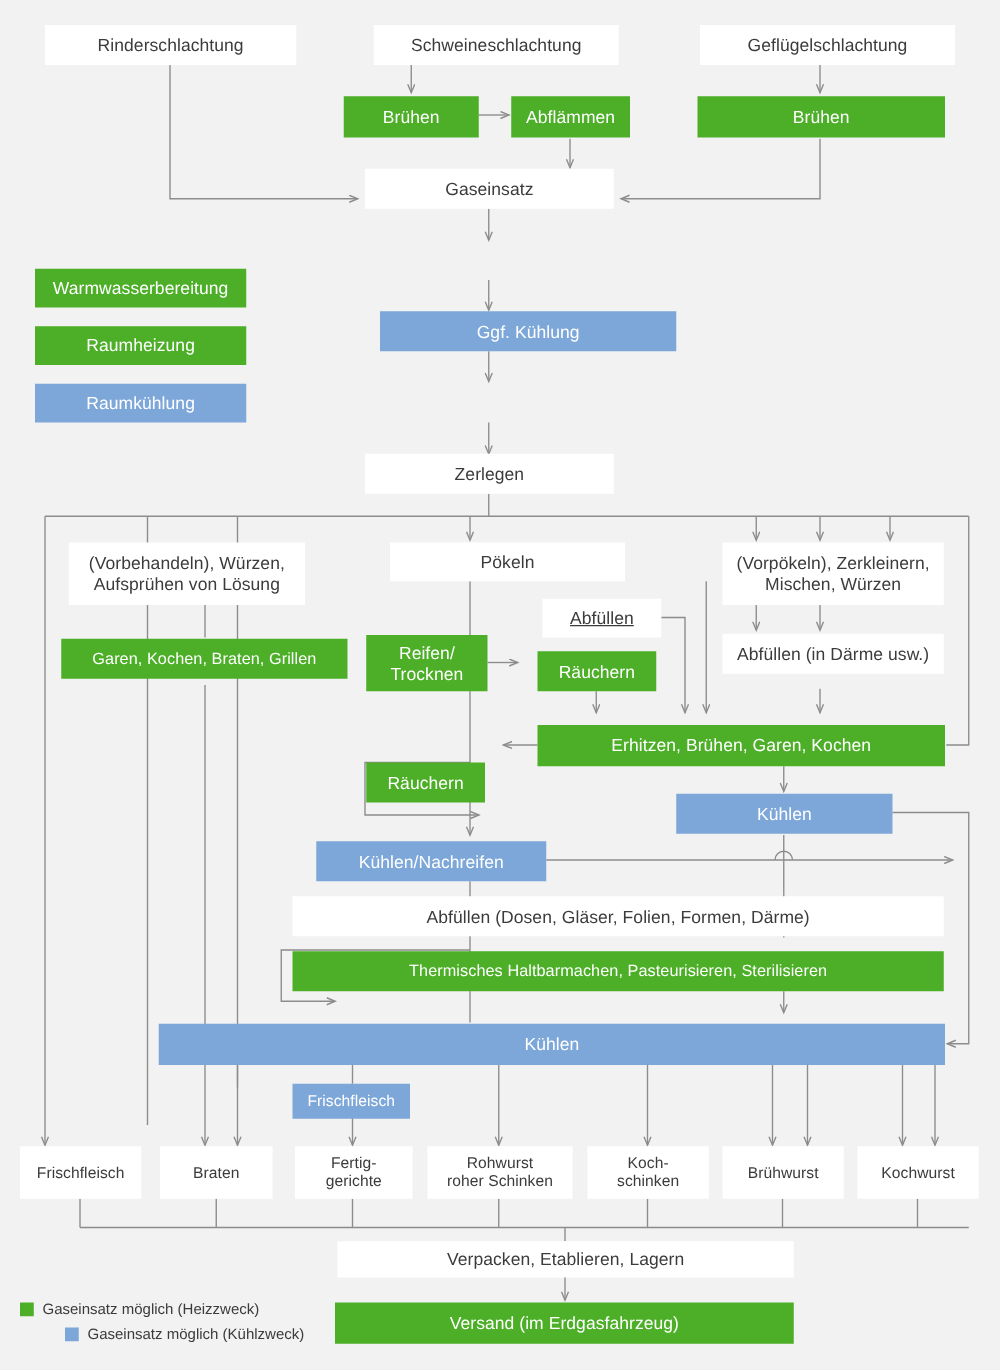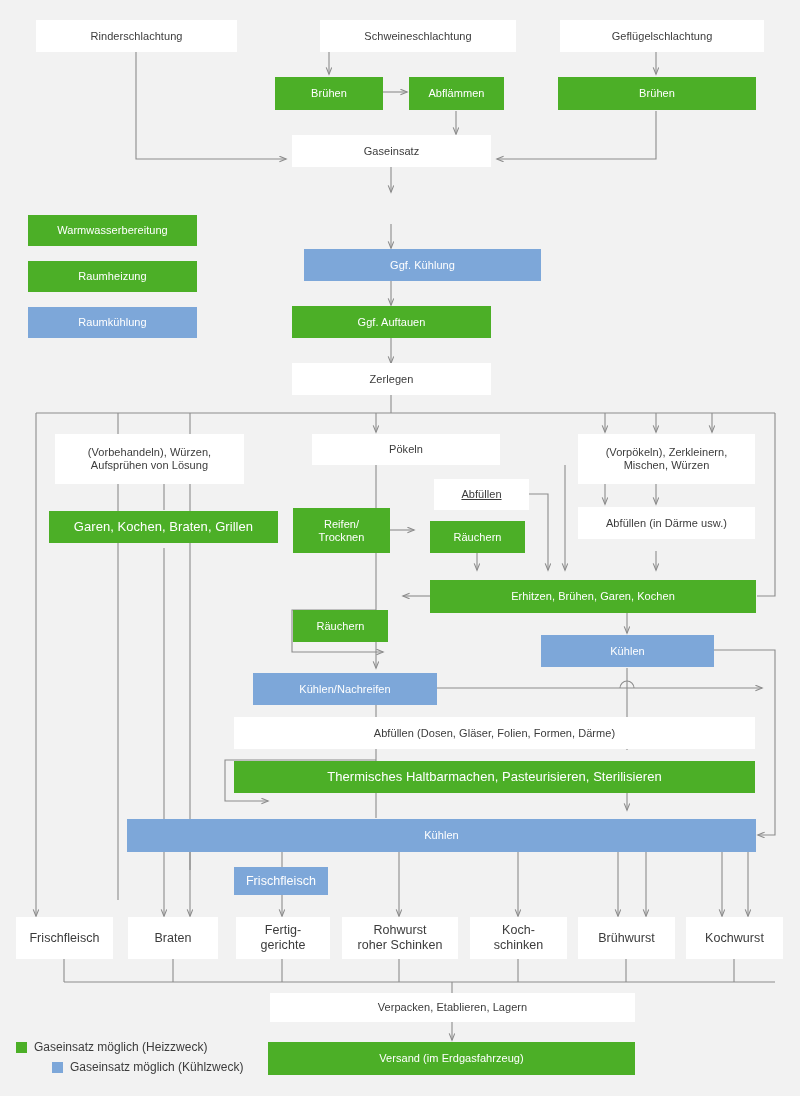--- a/index.html
+++ b/index.html
@@ -11,21 +11,21 @@
     overflow:hidden;
   }
   #stage{position:absolute;left:0;top:0;width:800px;height:1096px;}
   svg.wires{position:absolute;left:0;top:0;width:800px;height:1096px;pointer-events:none;}
   .node{
     position:absolute;
     box-sizing:border-box;
     display:flex;align-items:center;justify-content:center;
     text-align:center;
     line-height:1.18;
-    font-size:11px;
+    font-size:14px;
     letter-spacing:0.05px;
     padding:2px 4px;
   }
   .node.white{background:#ffffff;color:#3b3b3b;}
   .node.green{background:#4caf27;color:#ffffff;}
   .node.blue{background:#7da7d9;color:#ffffff;}
   .node.small{font-size:12.5px;}
   .legend{position:absolute;display:flex;align-items:center;gap:7px;font-size:12px;color:#3b3b3b;}
   .swatch{width:11px;height:11px;display:inline-block;flex:0 0 auto;}
   .sw-green{background:#4caf27;}
@@ -143,36 +143,35 @@
       <path d="M734,959 L734,982"></path>
       <path d="M64,982 L775,982"></path>
       <path d="M452,982 L452,993"></path>
 
       <path d="M452,1021 L452,1040" marker-end="url(#ah)"></path>
     </g>
   </svg>
 
   <div class="node white" style="left:36px;top:20px;width:201px;height:32px;">Rinderschlachtung</div>
 
-  <div class="node white" style="left:320px;top:20px;width:196px;height:32px;">Schweineschlachtung</div>
+  <div class="node white" style="left:299px;top:20px;width:196px;height:32px;">Schweineschlachtung</div>
 
   <div class="node white" style="left:560px;top:20px;width:204px;height:32px;">Geflügelschlachtung</div>
 
   <div class="node green" style="left:275px;top:77px;width:108px;height:33px;">Brühen</div>
 
   <div class="node green" style="left:409px;top:77px;width:95px;height:33px;">Abflämmen</div>
 
   <div class="node green" style="left:558px;top:77px;width:198px;height:33px;">Brühen</div>
 
   <div class="node white" style="left:292px;top:135px;width:199px;height:32px;">Gaseinsatz</div>
 
 
   <div class="node blue" style="left:304px;top:249px;width:237px;height:32px;">Ggf. Kühlung</div>
 
-  <div class="node green" style="left:292px;top:306px;width:199px;height:32px;">Ggf. Auftauen</div>
 
   <div class="node white" style="left:292px;top:363px;width:199px;height:32px;">Zerlegen</div>
 
   <div class="node green" style="left:28px;top:215px;width:169px;height:31px;">Warmwasserbereitung</div>
 
   <div class="node green" style="left:28px;top:261px;width:169px;height:31px;">Raumheizung</div>
 
   <div class="node blue" style="left:28px;top:307px;width:169px;height:31px;">Raumkühlung</div>
 
   <div class="node white" style="left:55px;top:434px;width:189px;height:50px;white-space:pre-line;">(Vorbehandeln), Würzen,

